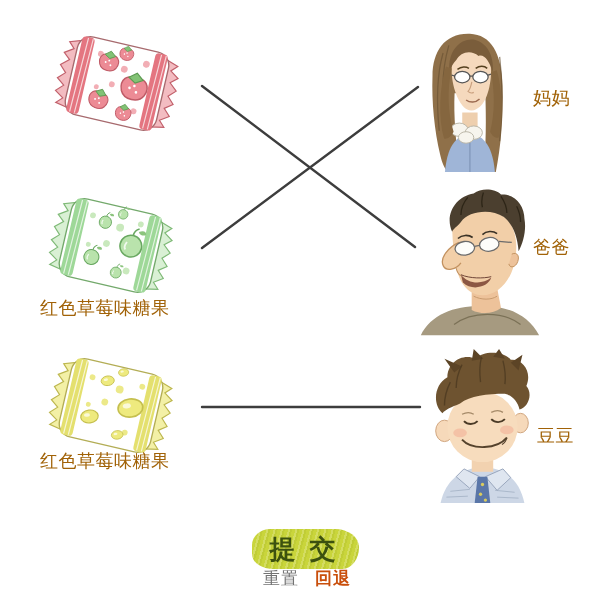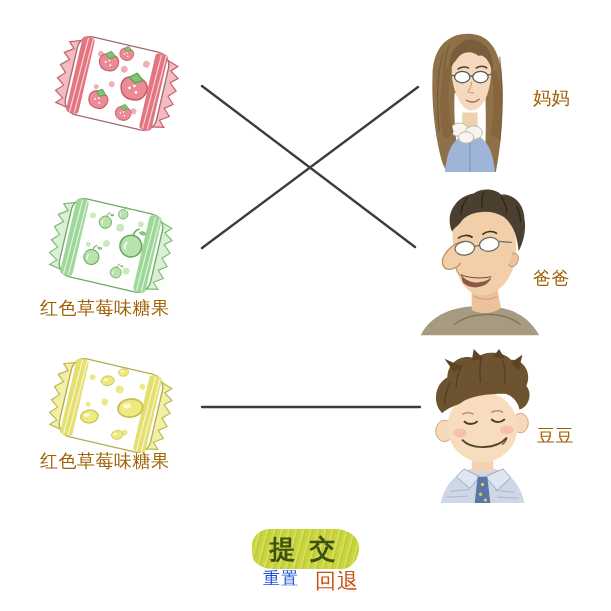--- a/index.html
+++ b/index.html
@@ -24,25 +24,25 @@
       rgba(255,255,255,0.20) 0 2px,
       rgba(90,110,0,0.08) 2px 4px,
       rgba(255,255,255,0) 4px 7px);
     color:#3c510f;font-size:26px;font-weight:bold;
     letter-spacing:14px;padding-left:14px;
     line-height:38px;text-align:center;
     font-family:"DejaVu Sans",sans-serif;
   }
   .reset-link{
     position:absolute;left:263px;top:567px;font-size:17px;
-    color:#1d4ed8;cursor:pointer;letter-spacing:1px;
+    color:#737373;cursor:pointer;letter-spacing:1px;
   }
   .undo-link{
-    position:absolute;left:315px;top:567px;font-size:21px;
-    color:#c94f0c;cursor:pointer;letter-spacing:1px;
+    position:absolute;left:315px;top:567px;font-size:17px;
+    color:#c94f0c;cursor:pointer;letter-spacing:1px;font-weight:bold;
   }
 </style>
 </head>
 <body>
 
 <div class="canvas">
 
   <svg class="lines" id="connections-svg" viewBox="0 0 611 611">
       <line x1="202" y1="86" x2="415" y2="247" stroke="#3d3d3d" stroke-width="2.4" stroke-linecap="round"></line>
       <line x1="202" y1="248" x2="418" y2="87" stroke="#3d3d3d" stroke-width="2.4" stroke-linecap="round"></line>
@@ -188,21 +188,21 @@
       <path d="M101,69 C107,66 110,72 106,79 C103,83 99,83 98,79" fill="#edc29a" stroke="#c2915f" stroke-width="1"></path>
       <ellipse cx="53" cy="63" rx="10" ry="7" fill="#fdfdfa" stroke="#6b6b6b" stroke-width="1.3" transform="rotate(-7 53 63)"></ellipse>
       <ellipse cx="78" cy="59" rx="10" ry="7" fill="#fdfdfa" stroke="#6b6b6b" stroke-width="1.3" transform="rotate(-7 78 59)"></ellipse>
       <path d="M63,61 L68,60 M88,56 L101,57" stroke="#6b6b6b" stroke-width="1.3"></path>
       <path d="M46,53 C50,49 57,49 61,52 M71,49 C75,45 82,45 86,48" stroke="#3a3226" stroke-width="1.7" fill="none"></path>
       <path d="M49,90 C56,99 70,101 80,93 C77,103 60,107 51,98 Z" fill="#8c5743"></path>
       <path d="M49,90 C58,94 72,94 80,92" stroke="#6d4234" stroke-width="1" fill="none"></path>
       <path d="M44,83 C45,87 47,90 49,91" stroke="#c2915f" stroke-width="1.1" fill="none"></path>
     </svg>
   </div>
-  <div class="itemlabel" style="left:533px;top:266px">爸爸</div>
+  <div class="itemlabel" style="left:533px;top:235px">爸爸</div>
 
   <div class="item" style="left:421px;top:349px;width:122px;height:154px">
     <svg viewBox="0 0 125 158">
       <path d="M20,158 C25,135 41,122 63,121 C87,122 101,135 106,158 Z" fill="#cdd7e6"></path>
       <path d="M30,146 L50,144 M76,145 L96,147 M26,152 L48,151 M78,152 L100,153" stroke="#aab7ca" stroke-width="1" fill="none"></path>
       <path d="M44,123 L60,131 L50,143 L36,131 Z" fill="#dfe6f0" stroke="#98a6bc" stroke-width="1"></path>
       <path d="M84,123 L66,131 L78,145 L92,132 Z" fill="#dfe6f0" stroke="#98a6bc" stroke-width="1"></path>
       <path d="M58,131 L68,131 L71,158 L55,158 Z" fill="#5a76a8"></path>
       <circle cx="63" cy="139" r="1.7" fill="#d9cb5e"></circle>
         <circle cx="61" cy="149" r="1.7" fill="#d9cb5e"></circle>

